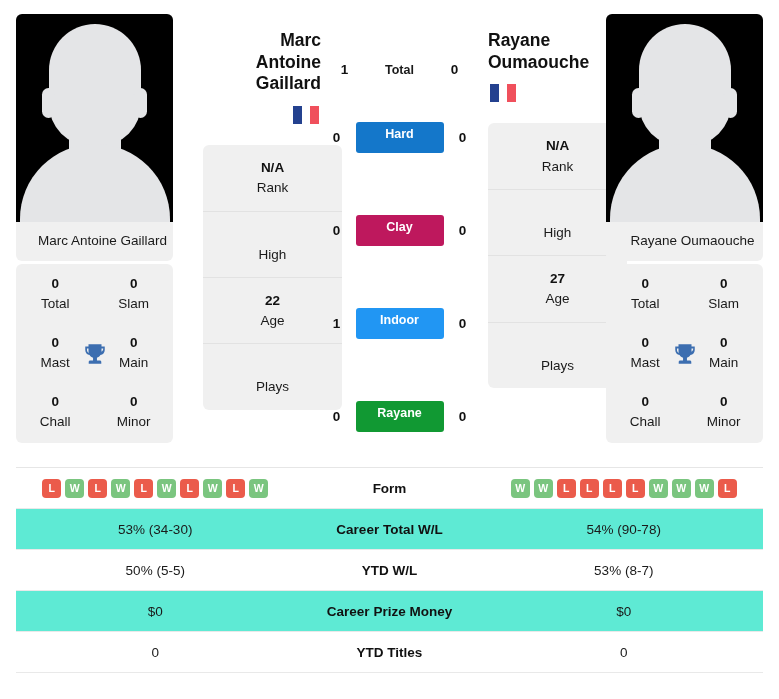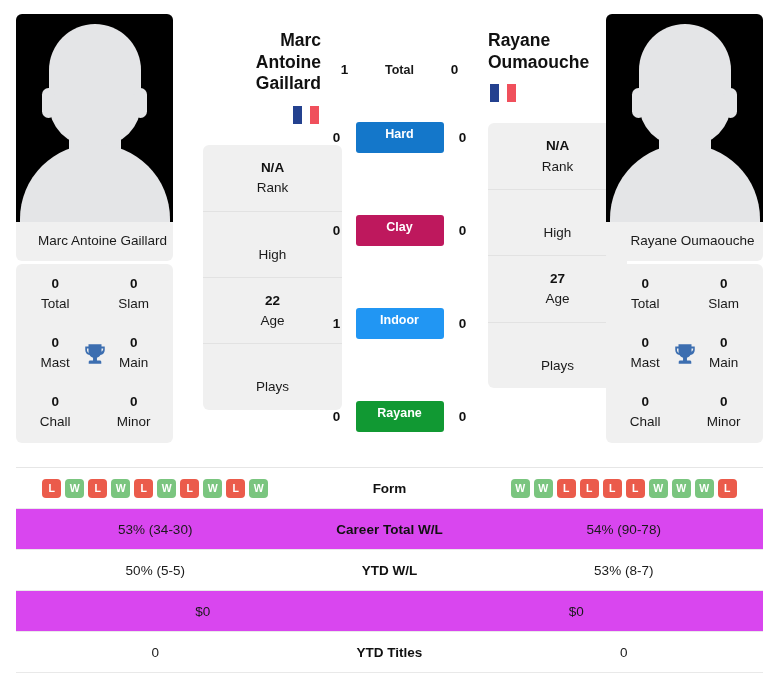--- a/index.html
+++ b/index.html
@@ -229,21 +229,21 @@
   .cmp-table {
     margin: 18px 16px 0 16px;
     border-top: 1px solid #e6e6e6;
   }
   .cmp-row {
     display: flex;
     align-items: center;
     min-height: 41px;
     border-bottom: 1px solid #e9e9e9;
   }
-  .cmp-row.odd { background: #d946ef; }
+  .cmp-row.odd { background: #5eead4; }
   .cmp-row.even { background: #ffffff; }
   .cmp-left, .cmp-right {
     flex: 1 1 0;
     display: flex;
     align-items: center;
     justify-content: center;
     font-size: 13.5px;
     color: #1a1a1a;
     padding: 6px 6px;
   }
@@ -498,20 +498,21 @@
     </div>
 
     <div class="cmp-row even">
       <div class="cmp-left">50% (5-5)</div>
       <div class="cmp-mid">YTD W/L</div>
       <div class="cmp-right">53% (8-7)</div>
     </div>
 
     <div class="cmp-row odd">
       <div class="cmp-left">$0</div>
+      <div class="cmp-mid">Career Prize Money</div>
       <div class="cmp-right">$0</div>
     </div>
 
     <div class="cmp-row even">
       <div class="cmp-left">0</div>
       <div class="cmp-mid">YTD Titles</div>
       <div class="cmp-right">0</div>
     </div>
 
   </div>

